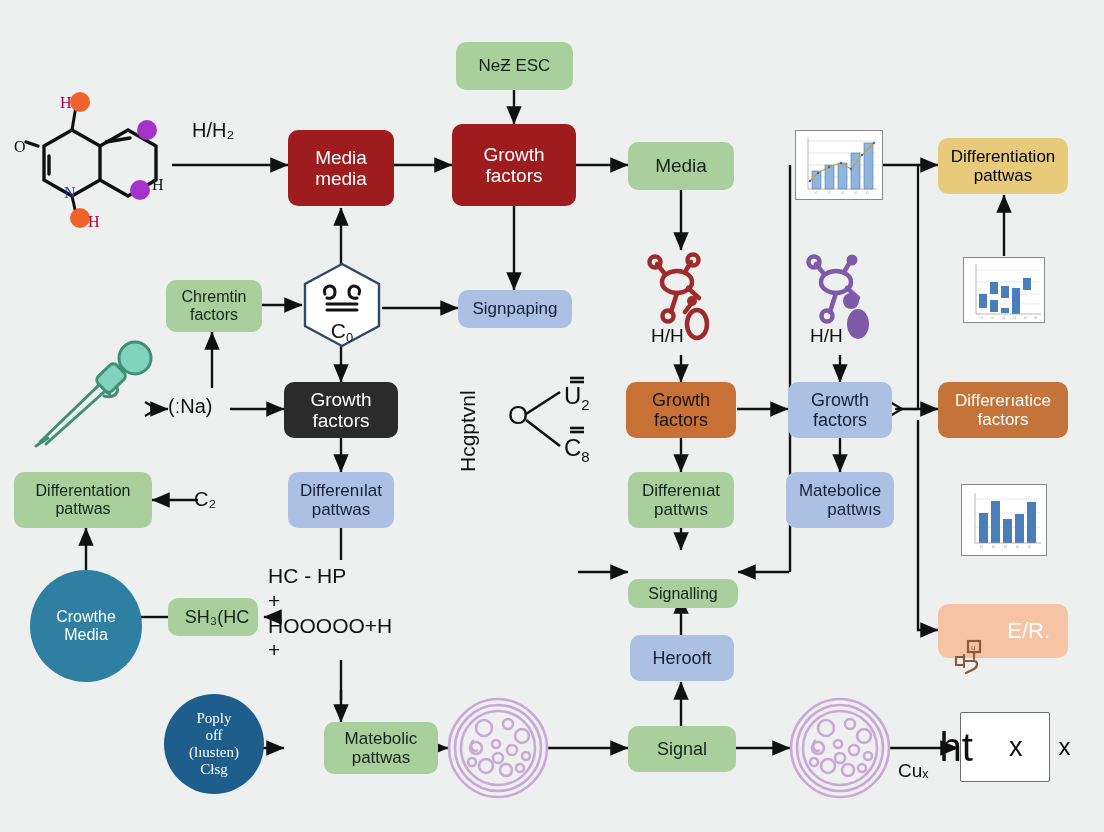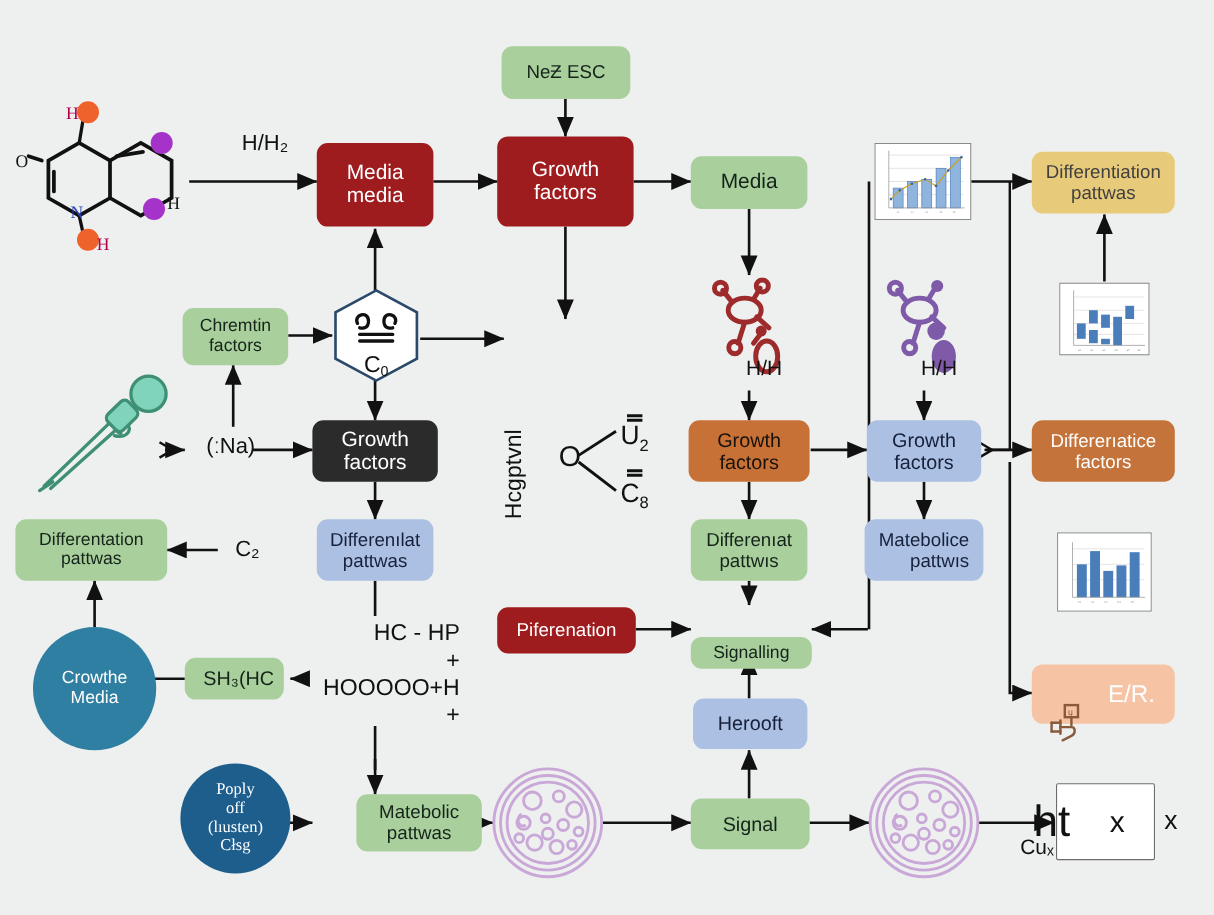--- a/index.html
+++ b/index.html
@@ -22,37 +22,37 @@
     white-space:pre-line;
     padding:4px 8px;
     font-size:17px;
   }
   .n-green{background:#a9cf9c;color:#15241a;}
   .n-darkred{background:#9e1b1e;color:#ffffff;}
   .n-blue{background:#abc0e2;color:#16203a;}
   .n-black{background:#2b2b2b;color:#ffffff;}
   .n-orange{background:#c87137;color:#19120b;}
   .n-orange2{background:#c4743a;color:#ffffff;}
-  .n-gold{background:#e8cb7a;color:#404040;}
+  .n-gold{background:#e8cb7a;color:#000000;}
   .n-peach{background:#f6c4a4;color:#ffffff;}
   .n-white{background:#ffffff;color:#111;border:1px solid #6d6d6d;border-radius:2px;}
 
   .circ{
     position:absolute;border-radius:50%;
     display:flex;align-items:center;justify-content:center;
     text-align:center;color:#fff;font-size:16px;line-height:1.12;
     white-space:pre-line;
   }
   .c-teal{background:#2f7fa3;}
   .c-navy{background:#1d5e8c;}
 
   
   .lbl{
     position:absolute;color:#111;font-size:20px;
-    white-space:pre-line;text-align:right;line-height:1.2;
+    white-space:pre-line;text-align:left;line-height:1.2;
   }
   .vlabel{
     position:absolute;color:#111;font-size:21px;
     transform:rotate(-90deg);transform-origin:left top;
     white-space:nowrap;
   }
 
   
   svg.wires{position:absolute;left:0;top:0;width:1104px;height:832px;pointer-events:none;}
 
@@ -430,37 +430,37 @@
       </g>
     </svg>
   </div>
 
   <div class="node n-green" style="left:456px;top:42px;width:117px;height:48px;">NeƵ ESC</div>
   <div class="node n-darkred" style="left:288px;top:130px;width:106px;height:76px;font-size:19px;">Media
 media</div>
   <div class="node n-darkred" style="left:452px;top:124px;width:124px;height:82px;font-size:19px;">Growth
 factors</div>
   <div class="node n-green" style="left:628px;top:142px;width:106px;height:48px;font-size:19px;">Media</div>
+  <div class="node n-blue" style="left:458px;top:290px;width:114px;height:38px;font-size:17px;">Signpaping</div>
   <div class="node n-green" style="left:166px;top:280px;width:96px;height:52px;font-size:16px;">Chremtin
 factors</div>
   <div class="node n-black" style="left:284px;top:382px;width:114px;height:56px;font-size:19px;">Growth
 factors</div>
   <div class="node n-blue" style="left:288px;top:472px;width:106px;height:56px;font-size:17px;">Differenılat
 pattwas</div>
   <div class="node n-green" style="left:14px;top:472px;width:138px;height:56px;font-size:16px;">Differentation
 pattwas</div>
   <div class="node n-green" style="left:168px;top:598px;width:90px;height:38px;font-size:18px;padding-left:16px;">SH₃(HC</div>
   <div class="node n-green" style="left:284px;top:722px;width:114px;height:52px;font-size:17px;margin-left:40px;">Matebolic
 pattwas</div>
   <div class="node n-orange" style="left:626px;top:382px;width:110px;height:56px;font-size:18px;">Growth
 factors</div>
   <div class="node n-green" style="left:628px;top:472px;width:106px;height:56px;font-size:17px;">Differenıat
 pattwıs</div>
   <div class="node n-green" style="left:628px;top:550px;width:110px;height:29px;font-size:16px;margin-top:29px;">Signalling</div>
-  <div class="node n-darkred" style="left:452px;top:552px;width:126px;height:42px;font-size:17px;">Piferenation</div>
   <div class="node n-green" style="left:628px;top:726px;width:108px;height:46px;font-size:18px;">Signal</div>
   <div class="node n-blue" style="left:630px;top:635px;width:104px;height:46px;font-size:18px;">Herooft</div>
   <div class="node n-blue" style="left:788px;top:382px;width:104px;height:56px;font-size:18px;">Growth
 factors</div>
   <div class="node n-blue" style="left:786px;top:472px;width:108px;height:56px;font-size:17px;text-align:right;">Matebolice
 pattwıs</div>
   <div class="node n-gold" style="left:938px;top:138px;width:130px;height:56px;font-size:17px;">Differentiation
 pattwas</div>
   <div class="node n-orange2" style="left:938px;top:382px;width:130px;height:56px;font-size:17px;">Differerıatice
 factors</div>

